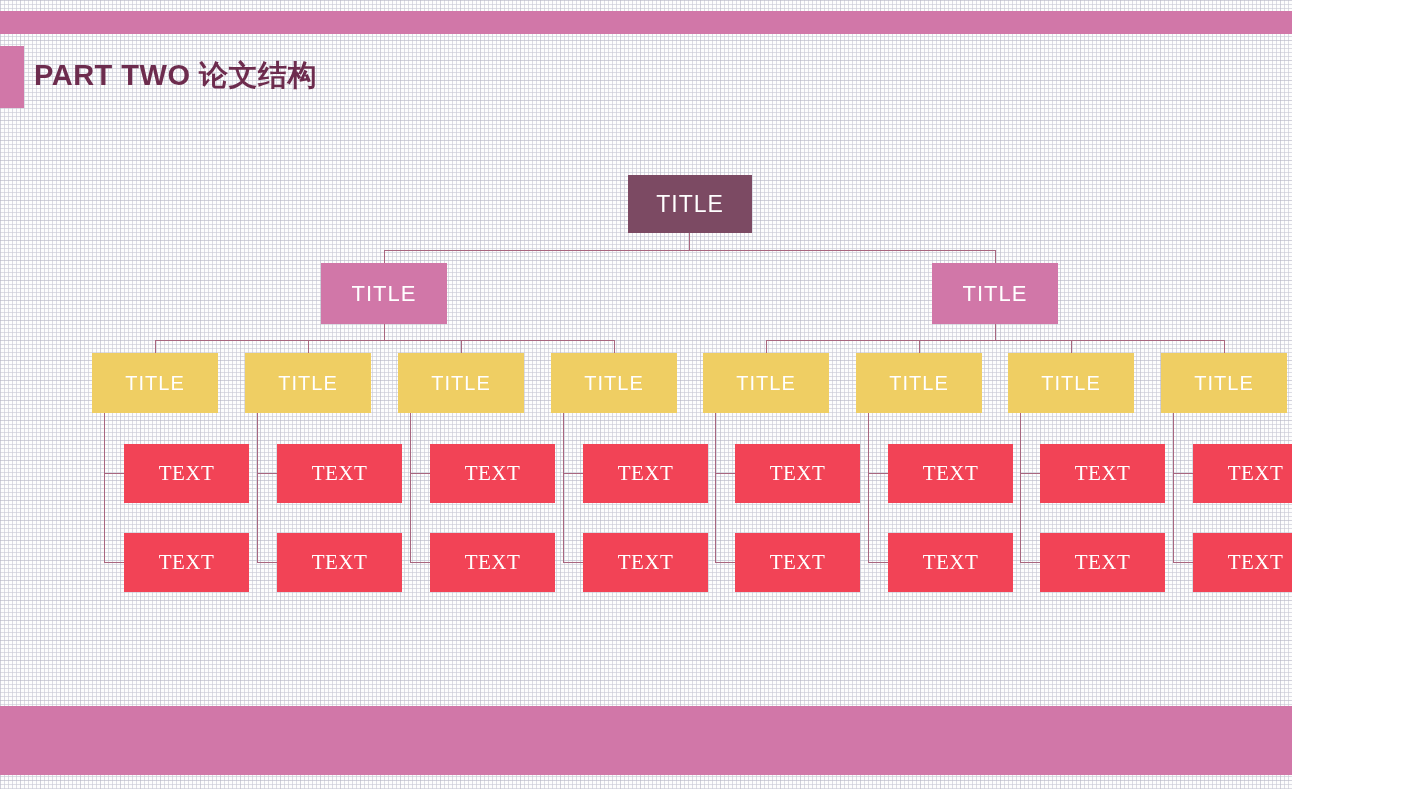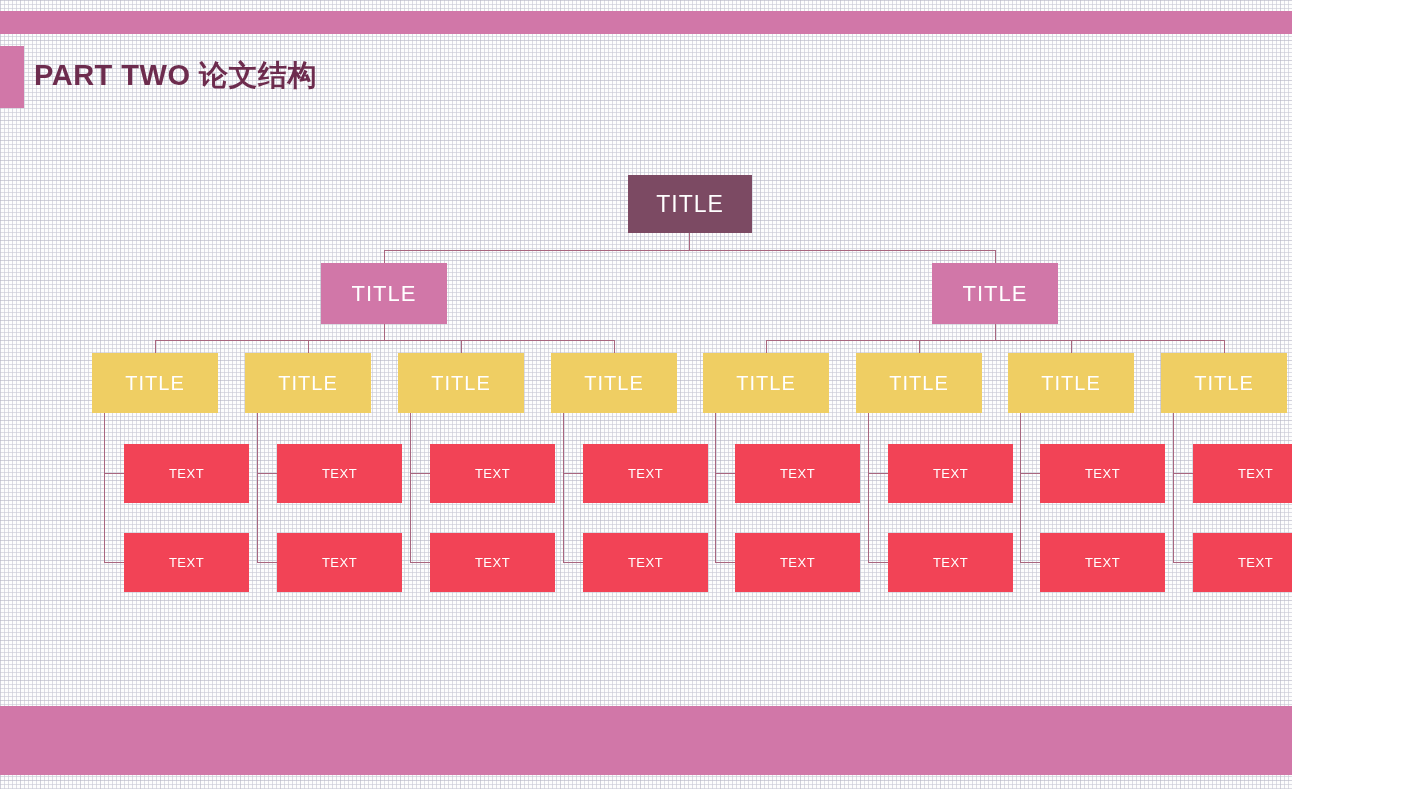--- a/index.html
+++ b/index.html
@@ -81,21 +81,21 @@
     display: flex;
     align-items: center;
     justify-content: center;
     color: #ffffff;
     box-sizing: border-box;
     user-select: none;
   }
   .node.lvl1 { font-size: 23px; letter-spacing: 1px; }
   .node.lvl2 { font-size: 22px; letter-spacing: 1px; }
   .node.lvl3 { font-size: 20px; letter-spacing: 1px; }
-  .node.lvl4 { font-size: 13px; letter-spacing: 0.5px; }
+  .node.lvl4 { font-size: 21px; letter-spacing: 0.5px; font-family: Liberation Serif, serif; }
 
   .conn {
     position: absolute;
     background: #a8667f;
   }
   .conn.h { height: 1px; }
   .conn.v { width: 1px; }
 </style>
 </head>
 <body>

